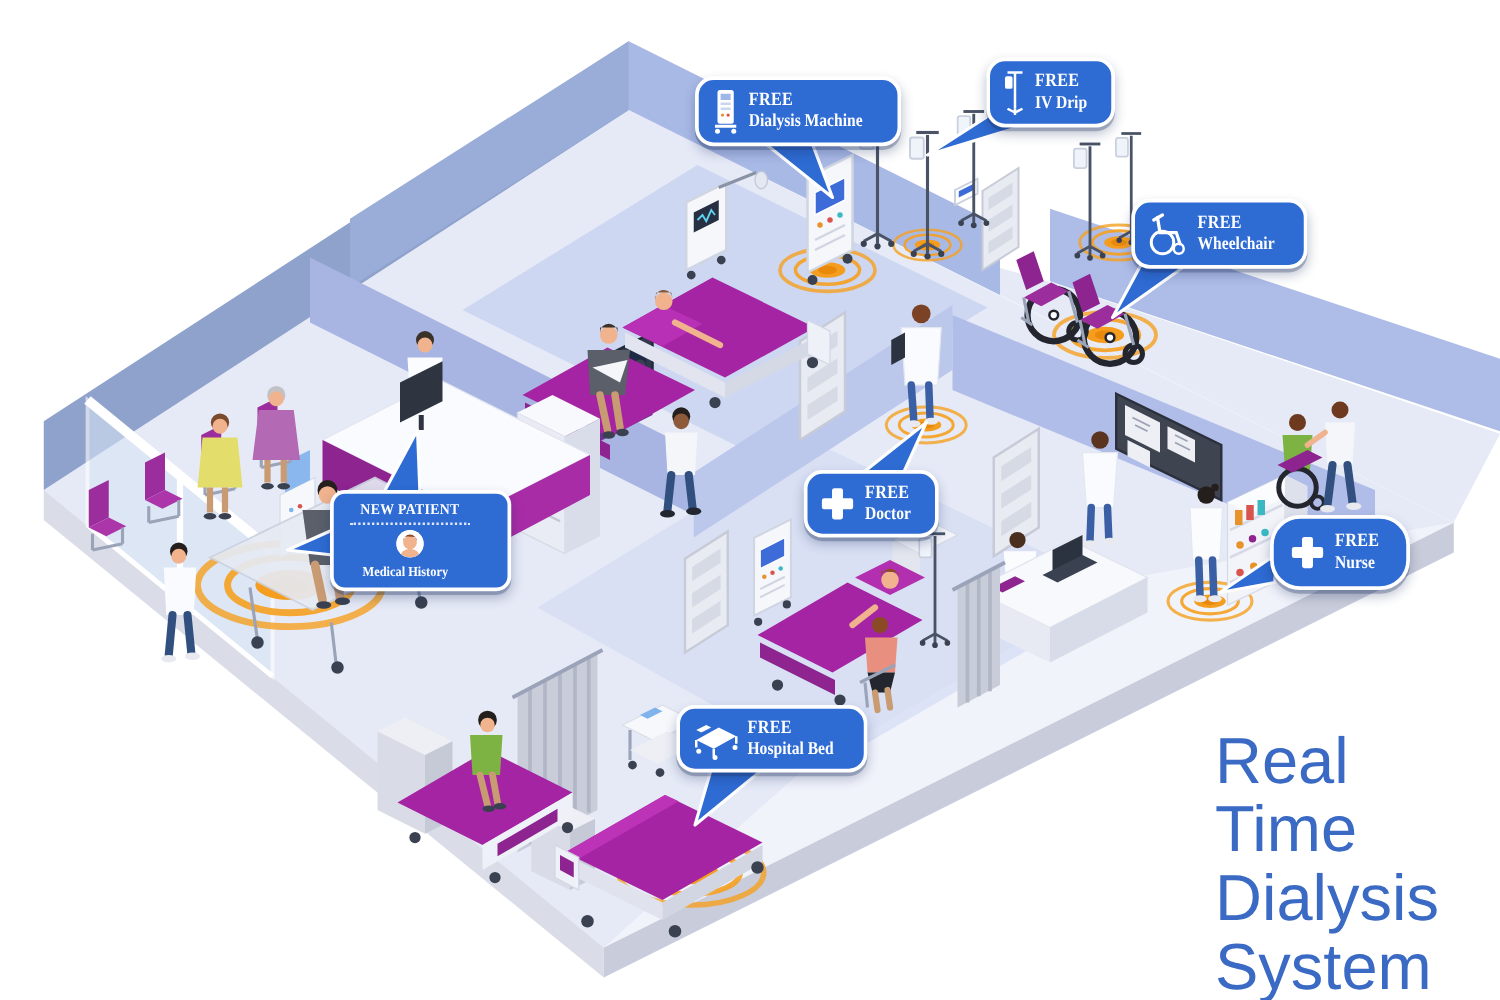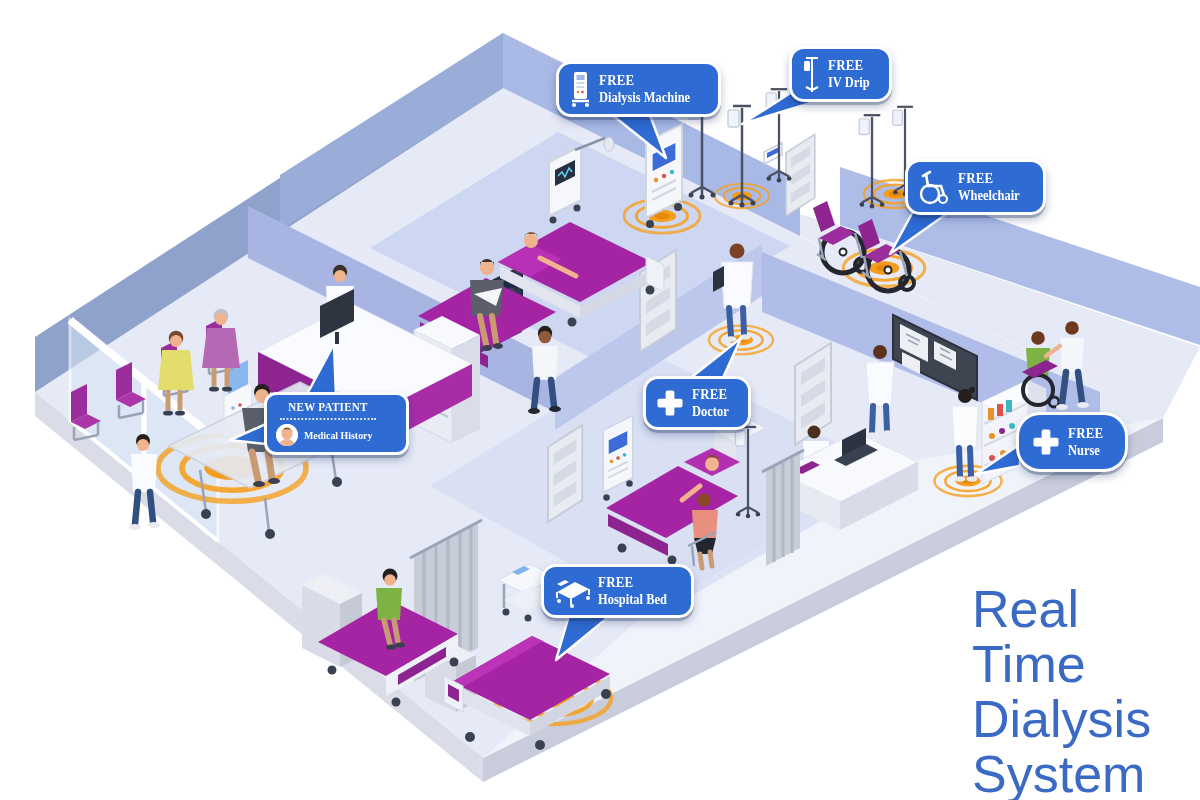--- a/index.html
+++ b/index.html
@@ -16,21 +16,21 @@
   .callout .c-text{display:inline-block;transform:scaleX(.86);transform-origin:left center;
                    line-height:1.22;white-space:nowrap;}
   .callout .l1{display:block;font-size:15px;font-weight:700;letter-spacing:.3px;}
   .callout .l2{display:block;font-size:14.5px;font-weight:700;}
   .callout.pill{border-radius:24px;padding:9px 16px 9px 12px;}
 
   .callout.np{display:block;padding:5px 26px 6px 9px;border-radius:12px;}
   .np-header{display:block;text-align:center;font-size:12px;font-weight:700;
              letter-spacing:.3px;transform:scaleX(.92);transform-origin:center;
              padding-bottom:3px;border-bottom:2px dotted rgba(255,255,255,.85);}
-  .np-row{display:flex;align-items:center;gap:6px;margin-top:4px;}
+  .np-row{display:flex;align-items:center;gap:6px;margin-top:4px;flex-direction:column;}
   .np-avatar{width:22px;height:22px;border-radius:50%;background:#fff;overflow:hidden;
              display:flex;align-items:flex-end;justify-content:center;flex:0 0 auto;}
   .np-label{font-size:11px;font-weight:700;transform:scaleX(.9);transform-origin:left center;
             white-space:nowrap;}
 
   
   .rtls-title{position:absolute;left:972px;top:582px;z-index:4;color:#3A6AC4;
               font-size:52px;font-weight:400;line-height:1.06;letter-spacing:0;}
   .banner{position:absolute;left:896px;top:734px;width:304px;height:62px;background:#3A68C9;
           z-index:4;display:flex;align-items:center;padding-left:30px;box-sizing:border-box;}

